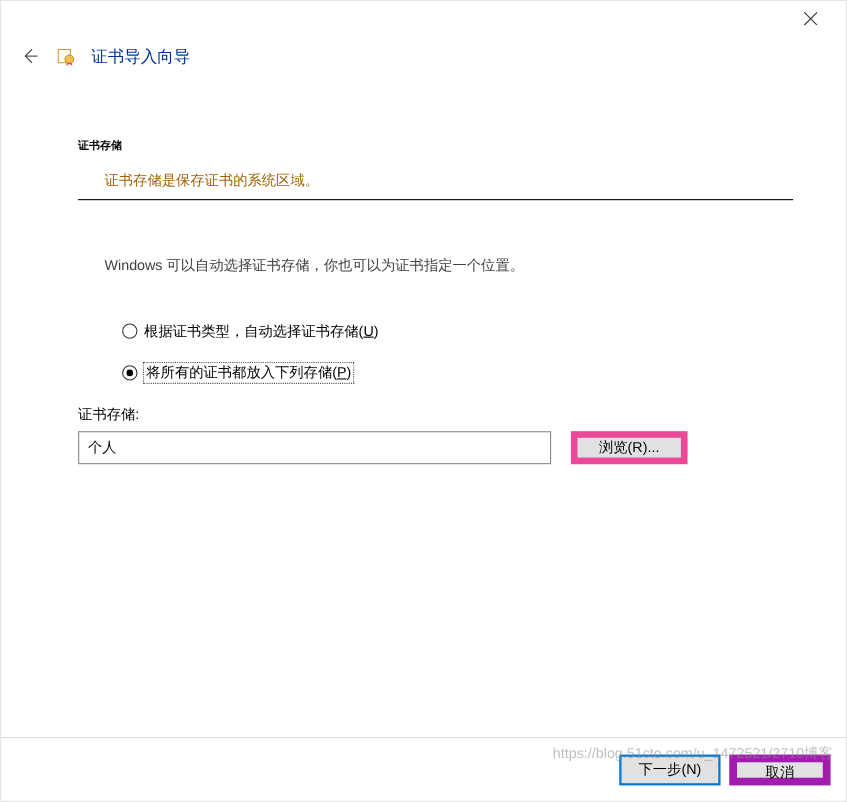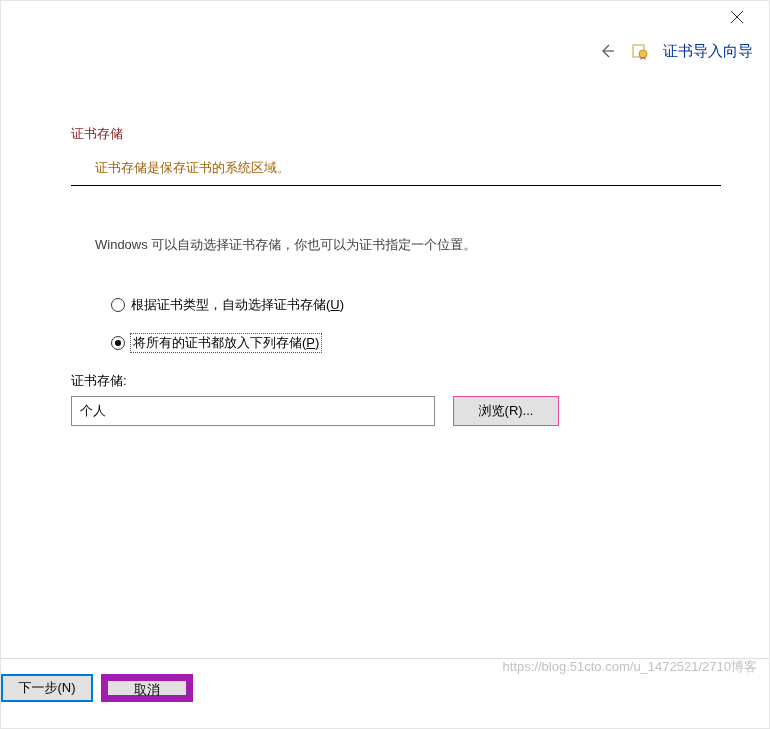--- a/index.html
+++ b/index.html
@@ -27,21 +27,20 @@
       align-items: center;
       justify-content: center;
       cursor: pointer;
     }
     .close-x svg { stroke: #333; stroke-width: 1; }
     .header {
       display: flex;
       align-items: center;
       padding: 8px 16px 4px 16px;
       gap: 14px;
-      justify-content: flex-end;
     }
     .back-arrow {
       width: 20px;
       height: 20px;
       display: flex;
       align-items: center;
       justify-content: center;
       cursor: pointer;
     }
     .back-arrow svg { stroke: #555; fill: none; stroke-width: 1.2; }
@@ -50,24 +49,24 @@
       align-items: center;
     }
     .wizard-title {
       color: #003399;
       font-size: 15px;
     }
     .content {
       padding: 60px 48px 0 70px;
     }
     .section-title {
-      font-size: 13px;
-      font-weight: normal;
+      font-size: 10px;
+      font-weight: bold;
       margin-bottom: 16px;
-      color: #7f1d1d;
+      color: #000000;
     }
     .section-desc {
       font-size: 13px;
       margin-left: 24px;
       margin-bottom: 8px;
       color: #a16207;
     }
     .divider {
       border: none;
       border-top: 1px solid #000;
@@ -118,66 +117,67 @@
     .store-label {
       font-size: 13px;
       margin-bottom: 6px;
     }
     .store-row {
       display: flex;
       gap: 18px;
       align-items: center;
     }
     .store-input {
-      width: 364px;
+      width: 430px;
       height: 30px;
       border: 1px solid #888;
       font-size: 13px;
       padding: 0 8px;
       background: #fff;
       font-family: inherit;
     }
     .browse-btn {
       width: 106px;
       height: 30px;
-      border: 1px solid #ec4899;
+      border: 6px solid #ec4899;
       background: #e1e1e1;
       font-size: 13px;
       cursor: pointer;
       font-family: inherit;
     }
     .footer {
       position: absolute;
-      bottom: 12px;
+      bottom: 0;
       left: 0;
       right: 0;
       height: 58px;
       border-top: 1px solid #ddd;
       display: flex;
+      justify-content: flex-end;
       align-items: center;
       padding-right: 14px;
       gap: 8px;
     }
     .footer-btn {
       min-width: 92px;
       height: 28px;
       border: 7px solid #a21caf;
       background: #e1e1e1;
       font-size: 13px;
       cursor: pointer;
       font-family: inherit;
       padding: 0 12px;
     }
     .footer-btn.primary {
       border: 2px solid #0078d7;
     }
     .watermark {
       position: absolute;
       right: 12px;
-      bottom: 52px;
+      bottom: 34px;
       font-size: 13px;
       color: rgba(140,140,140,0.55);
       pointer-events: none;
       text-align: right;
     }
   </style>
 </head>
 <body>
 
 <div class="titlebar">

